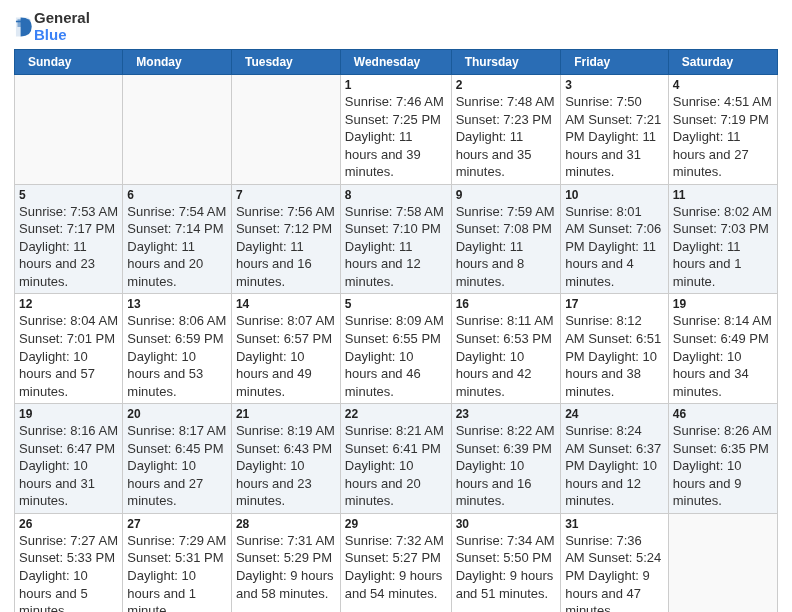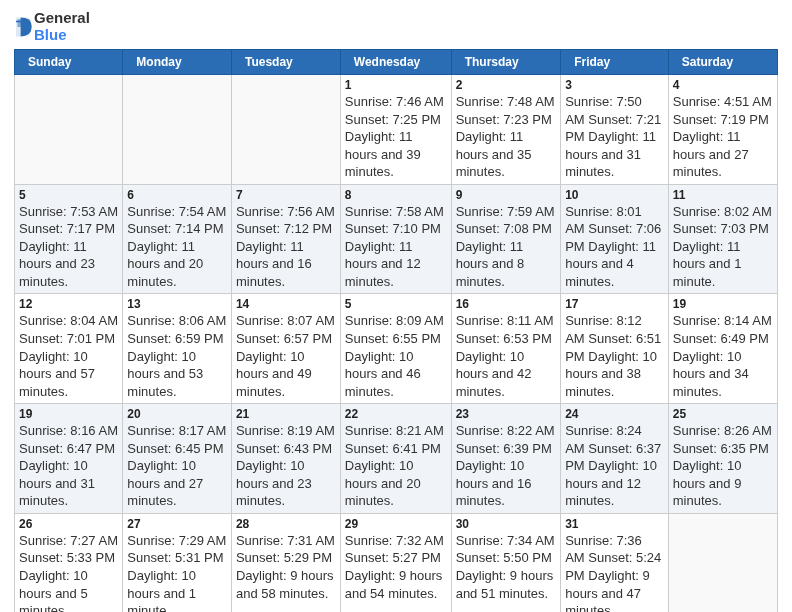--- a/index.html
+++ b/index.html
@@ -302,21 +302,21 @@
 and 16 minutes.</div>
           </td>
           <td>
             <span class="day-num">24</span>
             <div class="day-info">Sunrise: 8:24 AM
 Sunset: 6:37 PM
 Daylight: 10 hours
 and 12 minutes.</div>
           </td>
           <td>
-            <span class="day-num">25</span>
+            <span class="day-num">46</span>
             <div class="day-info">Sunrise: 8:26 AM
 Sunset: 6:35 PM
 Daylight: 10 hours
 and 9 minutes.</div>
           </td>
         </tr>
         <tr>
           <td>
             <span class="day-num">26</span>
             <div class="day-info">Sunrise: 7:27 AM

